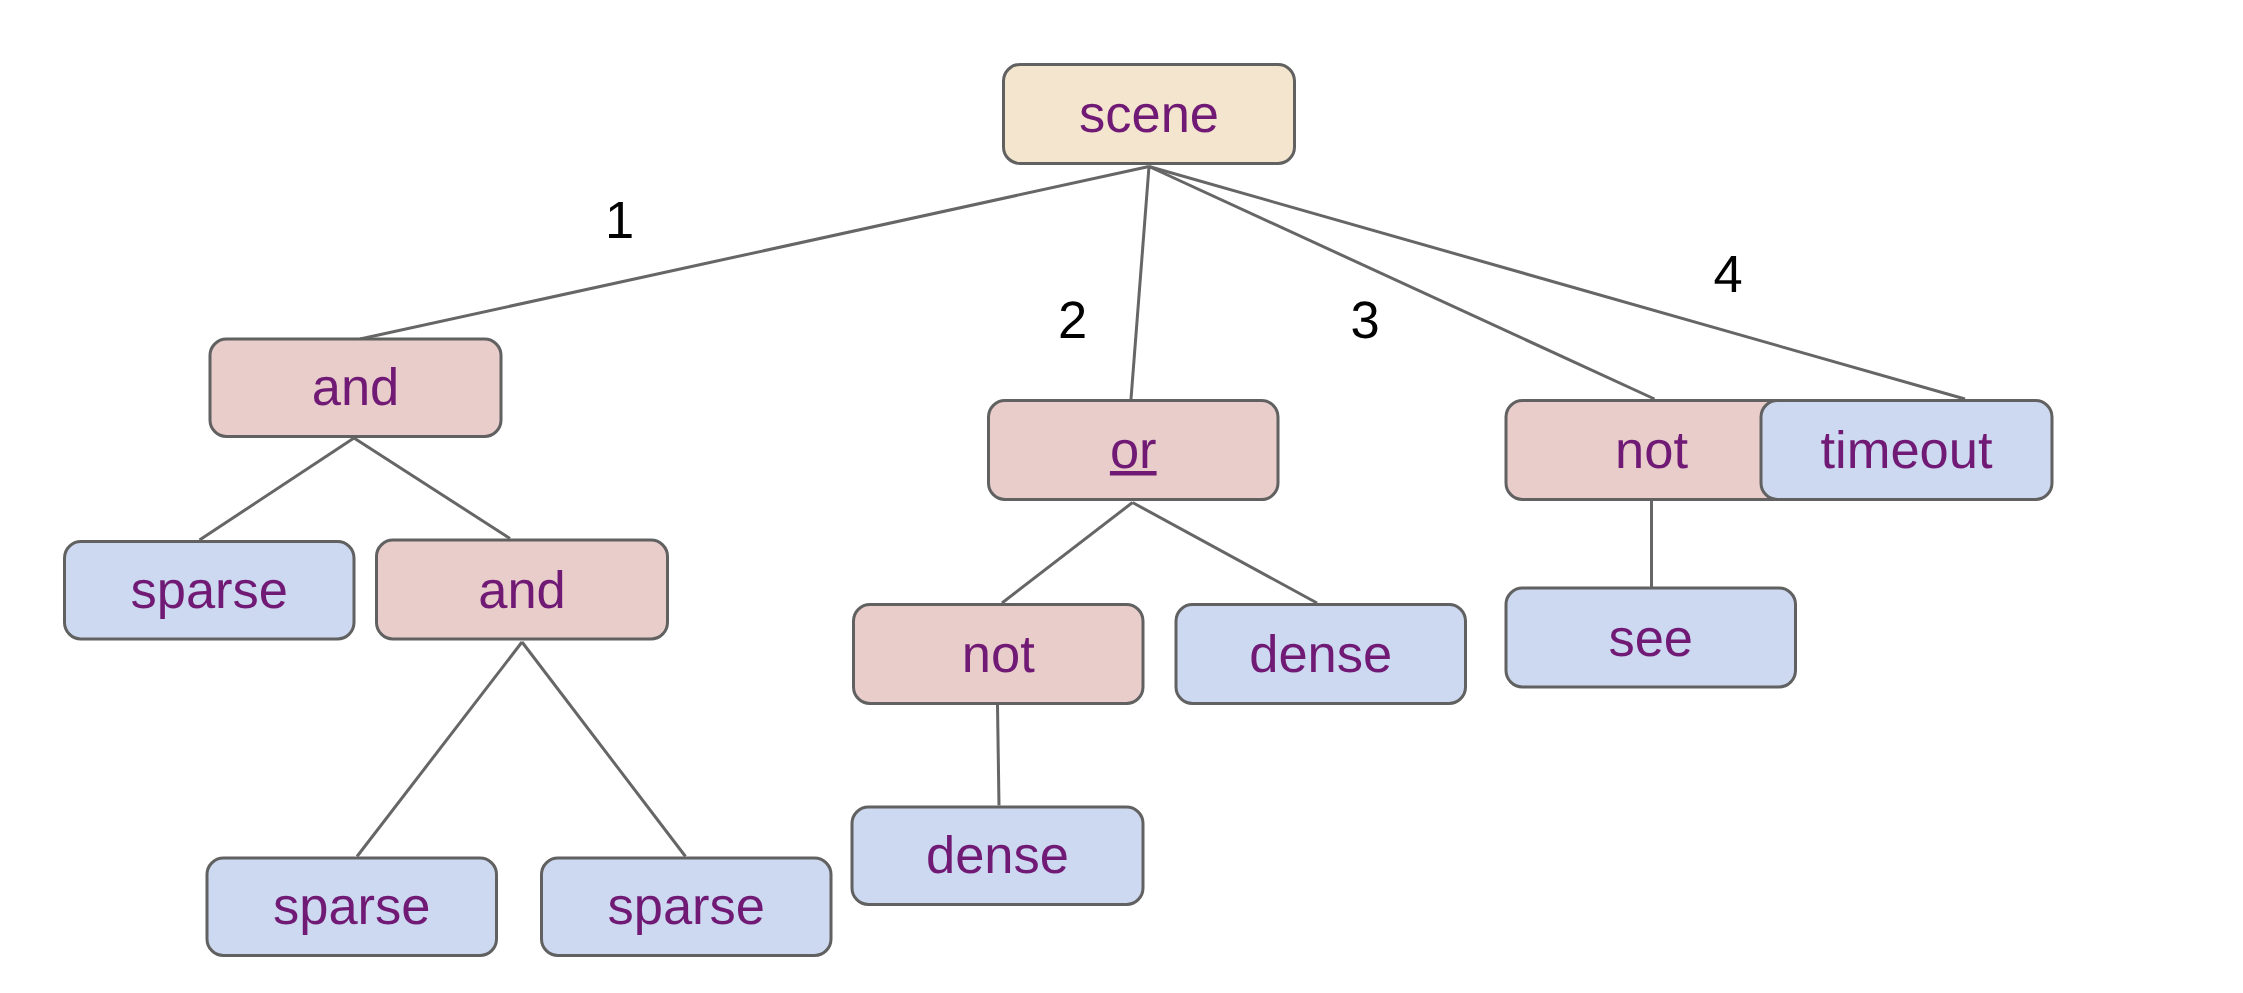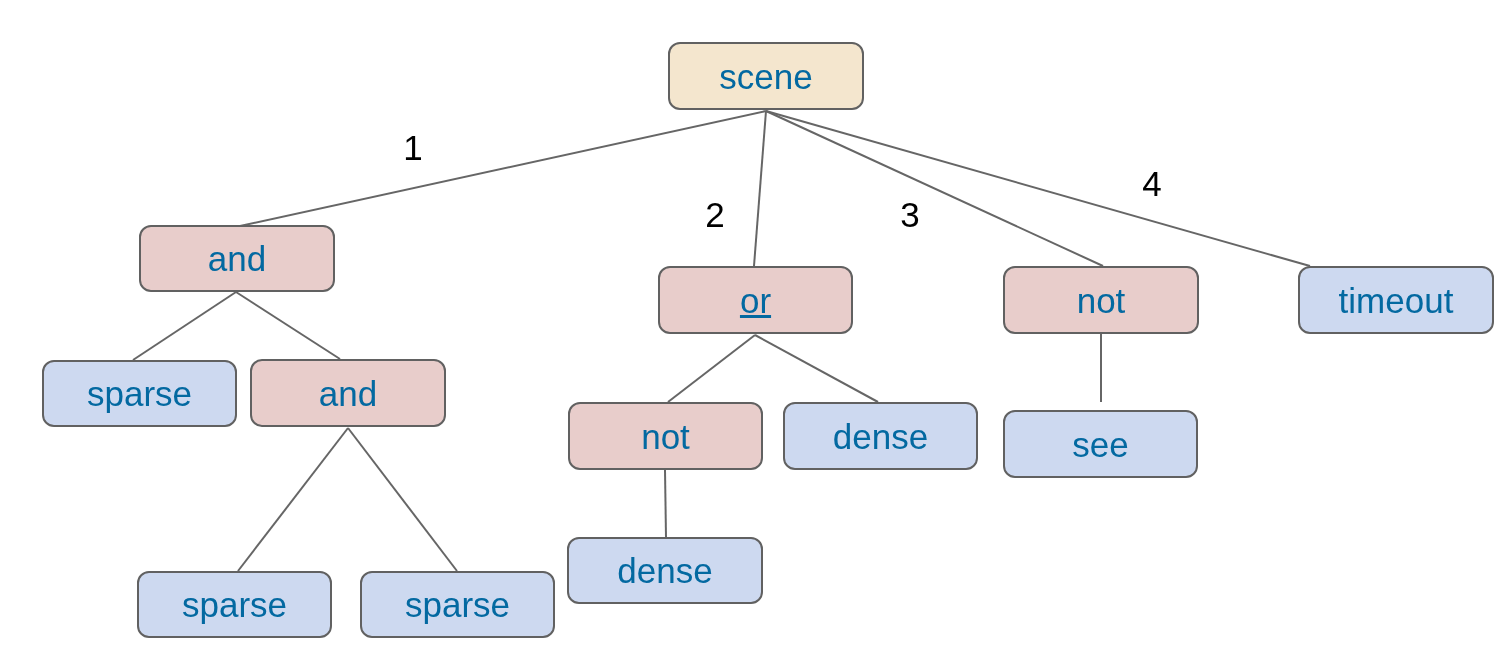--- a/index.html
+++ b/index.html
@@ -23,21 +23,21 @@
   .node {
     position: absolute;
     box-sizing: border-box;
     display: flex;
     align-items: center;
     justify-content: center;
     border: 2px solid var(--node-border, #616161);
     border-radius: 12px;
     font-size: 35px;
     line-height: 1;
-    color: #0369a1;
+    color: #701a75;
   }
   .kind-root     { background: var(--root-fill, #f4e6ce); }
   .kind-operator { background: var(--operator-fill, #e8cdcb); }
   .kind-leaf     { background: var(--leaf-fill, #cdd9f0); }
   .edge-label {
     position: absolute;
     transform: translate(-50%, -50%);
     font-size: 35px;
     line-height: 1;
     color: #000000;
@@ -64,31 +64,31 @@
   </svg>
 
   <div class="node kind-root" style="left:668px; top:42px; width:196px; height:68px;">scene</div>
 
   <div class="node kind-operator" style="left:139px; top:225px; width:196px; height:67px;">and</div>
 
   <div class="node kind-operator" style="left:658px; top:266px; width:195px; height:68px;text-decoration:underline;">or</div>
 
   <div class="node kind-operator" style="left:1003px; top:266px; width:196px; height:68px;">not</div>
 
-  <div class="node kind-leaf" style="left:1298px; top:266px; width:196px; height:68px;">timeout</div>
+  <div class="node kind-leaf" style="left:1173px; top:266px; width:196px; height:68px;">timeout</div>
 
   <div class="node kind-leaf" style="left:42px; top:360px; width:195px; height:67px;">sparse</div>
 
   <div class="node kind-operator" style="left:250px; top:359px; width:196px; height:68px;">and</div>
 
   <div class="node kind-operator" style="left:568px; top:402px; width:195px; height:68px;">not</div>
 
   <div class="node kind-leaf" style="left:783px; top:402px; width:195px; height:68px;">dense</div>
 
-  <div class="node kind-leaf" style="left:1003px; top:410px; width:195px; height:68px;">see</div>
+  <div class="node kind-leaf" style="left:1003px; top:391px; width:195px; height:68px;">see</div>
 
   <div class="node kind-leaf" style="left:567px; top:537px; width:196px; height:67px;">dense</div>
 
   <div class="node kind-leaf" style="left:137px; top:571px; width:195px; height:67px;">sparse</div>
 
   <div class="node kind-leaf" style="left:360px; top:571px; width:195px; height:67px;">sparse</div>
 
   <div class="edge-label" style="left:413px; top:147px;">1</div>
 
   <div class="edge-label" style="left:715px; top:214px;">2</div>

